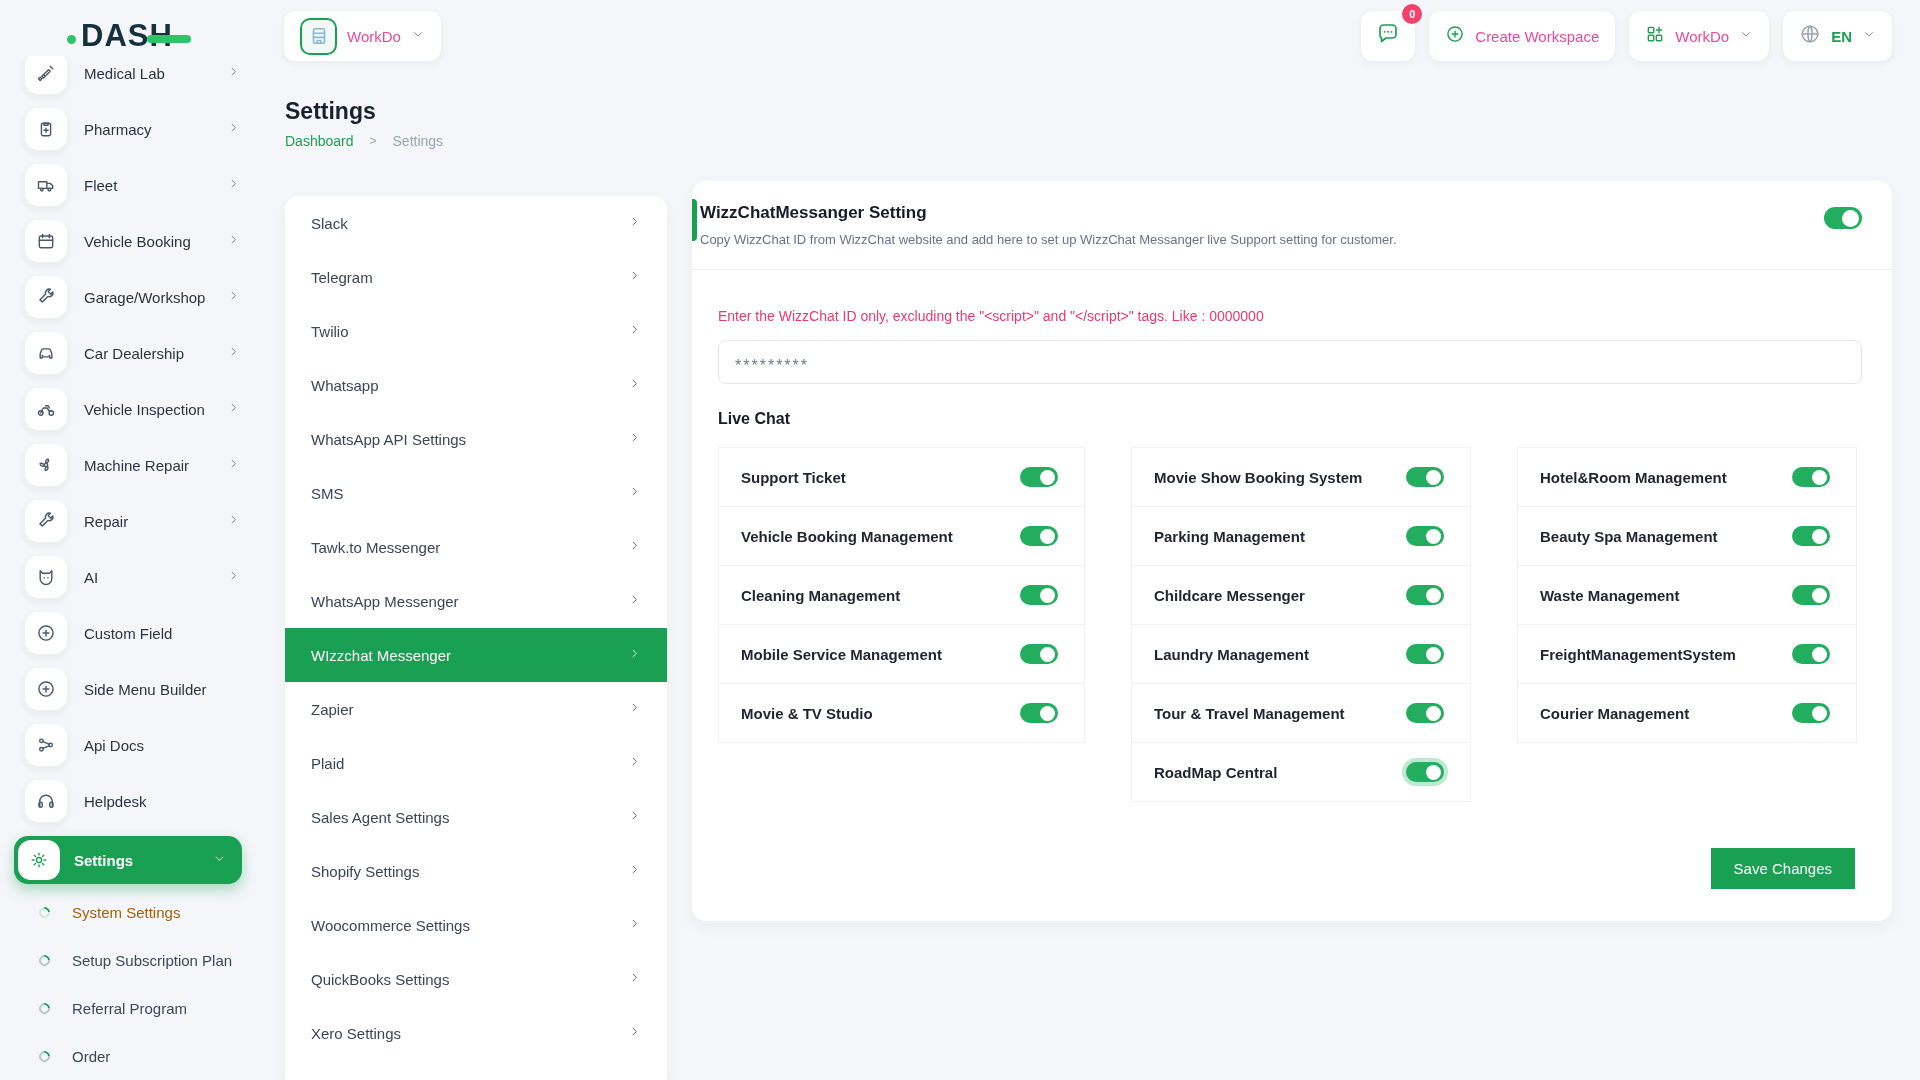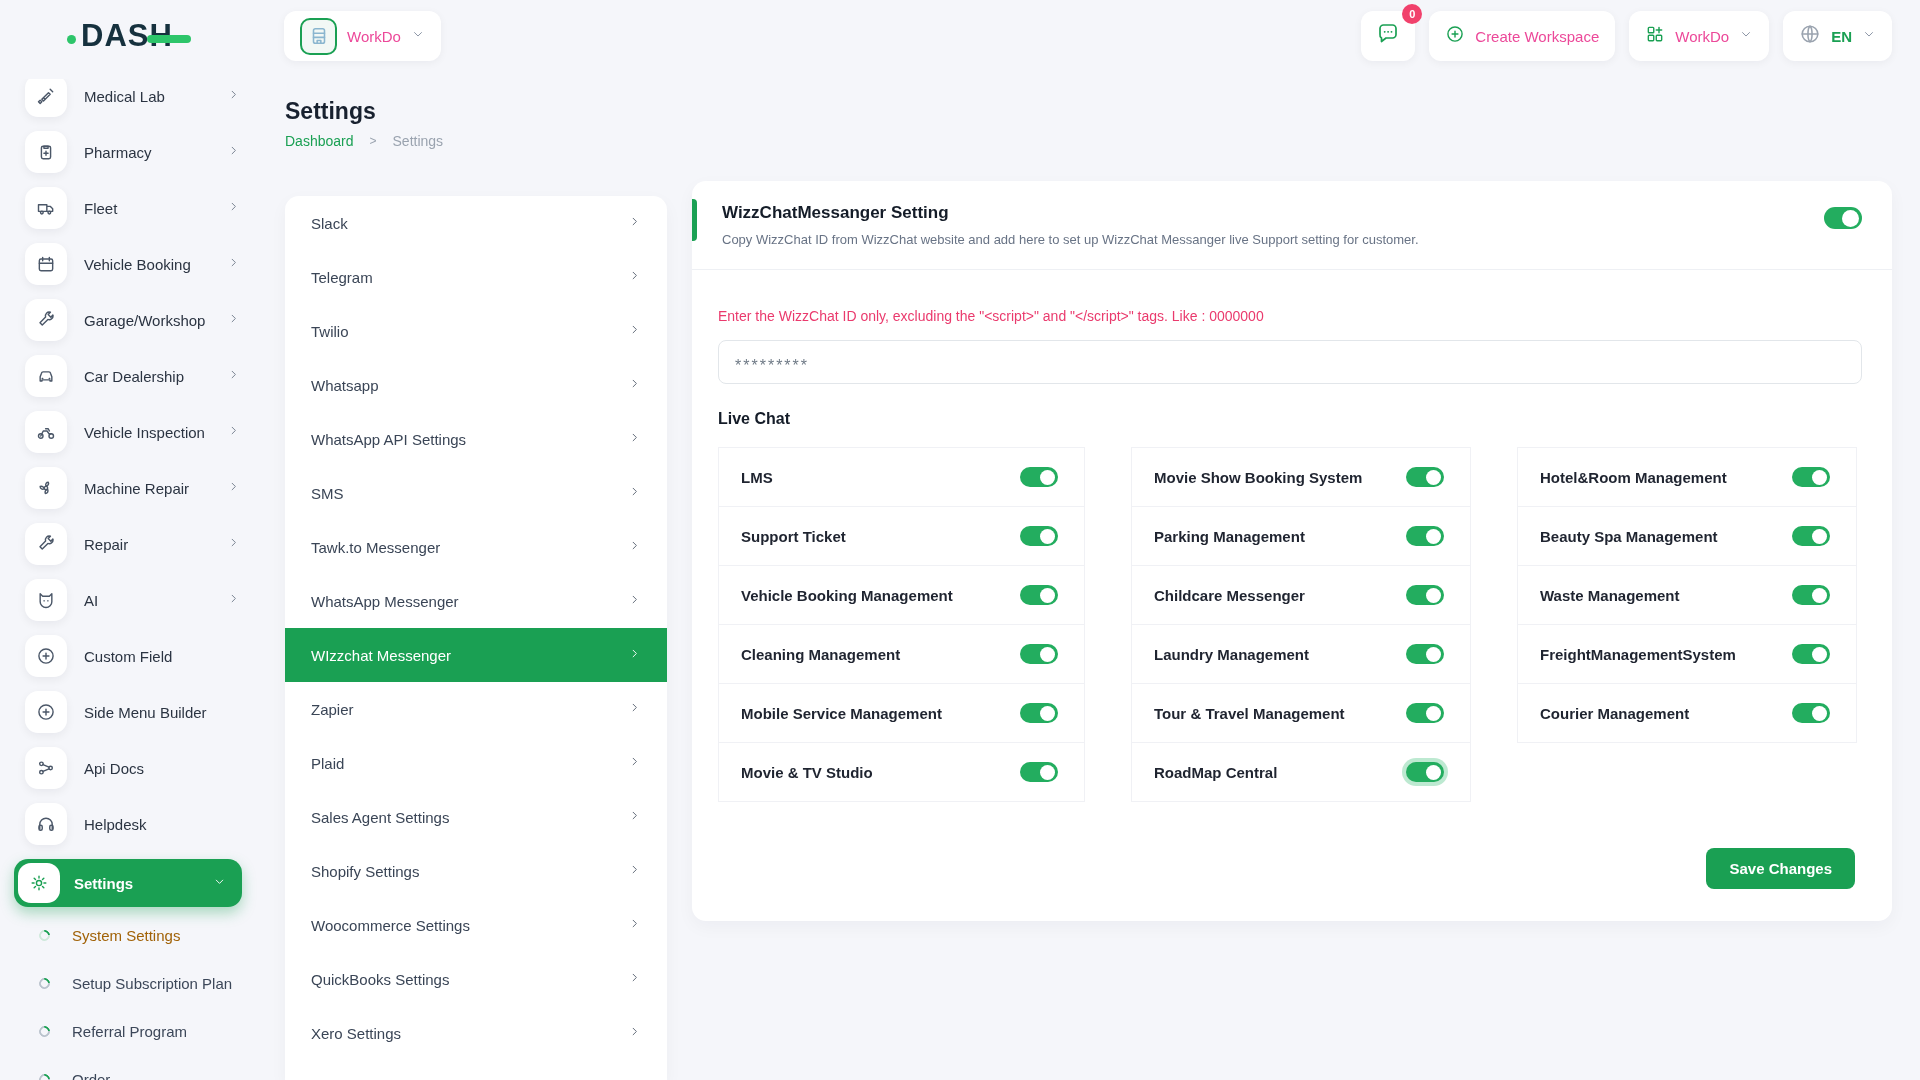--- a/index.html
+++ b/index.html
@@ -26,21 +26,21 @@
   .chat-box { position:relative; width:54px; justify-content:center; padding:0; }
   .chat-box svg { width:24px; height:24px; color:#1aa053; }
   .badge { position:absolute; top:-7px; right:-7px; min-width:20px; height:20px; border-radius:10px;
     background:#f1416c; color:#fff; font-size:11px; font-weight:700; display:flex;
     align-items:center; justify-content:center; padding:0 5px; }
   .icon-green svg { width:20px; height:20px; color:#1aa053; }
   .icon-gray svg { width:22px; height:22px; color:#9aa3af; }
   .lang-label { font-size:15px; font-weight:700; color:#1aa053; }
 
   
-  .sidebar { position:absolute; top:79px; left:0; width:262px; bottom:0; padding:0 0 0 25px; overflow:hidden; }
+  .sidebar { position:absolute; top:56px; left:0; width:262px; bottom:0; padding:0 0 0 25px; overflow:hidden; }
   .side-item { display:flex; align-items:center; height:42px; margin-bottom:14px; cursor:pointer; }
   .side-item:first-child { margin-top:-4px; }
   .icon-box { width:42px; height:42px; border-radius:13px; background:#fff;
     box-shadow:0 3px 10px rgba(16,24,40,.06); display:flex; align-items:center;
     justify-content:center; color:#4b5768; flex:0 0 42px; }
   .icon-box svg { width:20px; height:20px; }
   .side-label { font-size:15px; font-weight:500; color:#2b3442; margin-left:17px; flex:1; }
   .side-chev { color:#6f7a89; margin-right:22px; }
   .side-chev svg { width:13px; height:13px; }
   .side-active { display:flex; align-items:center; height:48px; margin:2px 20px 0 -11px;
@@ -73,21 +73,21 @@
   .menu-item .side-chev { margin:0; color:#57616f; }
   .menu-item.active { background:#1aa053; }
   .menu-item.active span.lbl { color:#fff; }
   .menu-item.active .side-chev { color:#fff; }
 
   
   .panel { position:absolute; left:692px; top:181px; width:1200px; height:740px;
     background:#fff; border-radius:14px; box-shadow:0 6px 18px rgba(16,24,40,.04); }
   .accent { position:absolute; left:0; top:18px; width:5px; height:42px; background:#1aa053;
     border-radius:0 4px 4px 0; }
-  .panel-head { padding:22px 30px 0 8px; display:flex; align-items:flex-start;margin-left:22px; }
+  .panel-head { padding:22px 30px 0 8px; display:flex; align-items:flex-start; }
   .panel-title { font-size:17px; font-weight:700; color:#141c28; }
   .panel-desc { font-size:13px; color:#687385; margin-top:9px; }
   .switch { width:38px; height:21px; border-radius:11px; background:#23ad5f; position:relative;
     flex:0 0 38px; cursor:pointer; }
   .switch::after { content:''; position:absolute; top:2.5px; right:3px; width:16px; height:16px;
     border-radius:50%; background:#fff; }
   .head-switch { width:40px; height:22px; margin-left:auto; margin-top:4px; }
   .head-switch::after { width:17px; height:17px; }
   .divider { border-top:1px solid #eef0f4; margin-top:22px; }
   .note { margin:38px 26px 0 26px; font-size:14px; color:#ea3a6d; }
@@ -98,22 +98,22 @@
 
   .modules { margin:20px 26px 0 26px; display:grid; grid-template-columns:367px 340px 340px; column-gap:46px; }
   .mod-row { height:60px; background:#fff; border:1px solid #f0f1f5; margin-top:-1px;
     display:flex; align-items:center; justify-content:space-between; padding:0 26px 0 22px; }
   .mod-label { font-size:15px; font-weight:600; color:#1f2430; }
   .mod-row .switch { width:36px; height:20px; }
   .mod-row .switch::after { width:15px; height:15px; top:2.5px; }
   .switch.focus { box-shadow:0 0 0 4px rgba(38,183,104,.30); }
 
   .panel-footer { position:absolute; right:37px; bottom:32px; }
-  .save-btn { background:#1aa053; color:#fff; border:none; border-radius:8px; height:41px;
-    padding:0 23px; font-size:15px; font-weight:700; font-family:"Liberation Sans", sans-serif; cursor:pointer; }
+  .save-btn { background:#1aa053; color:#fff; border:none; border-radius:0; height:41px;
+    padding:0 23px; font-size:15px; font-weight:400; font-family:"Liberation Sans", sans-serif; cursor:pointer; }
 </style>
 </head>
 <body>
 
 <div class="topbar">
   <div class="logo">
     <span class="logo-dot"></span>
     <span class="logo-text">DASH</span>
     <span class="logo-dash"></span>
   </div>
@@ -478,24 +478,20 @@
     </div>
     <span class="switch head-switch"></span>
   </div>
   <div class="divider"></div>
   <div class="note">Enter the WizzChat ID only, excluding the "&lt;script&gt;" and "&lt;/script&gt;" tags. Like : 0000000</div>
   <input class="id-input" type="text" value="*********" style="">
   <div class="section-title">Live Chat</div>
   <div class="modules" id="modules-grid">
       <div class="mod-col">
         <div class="mod-row">
-          <span class="mod-label">LMS</span>
-          <span class="switch"></span>
-        </div>
-        <div class="mod-row">
           <span class="mod-label">Support Ticket</span>
           <span class="switch"></span>
         </div>
         <div class="mod-row">
           <span class="mod-label">Vehicle Booking Management</span>
           <span class="switch"></span>
         </div>
         <div class="mod-row">
           <span class="mod-label">Cleaning Management</span>
           <span class="switch"></span>

